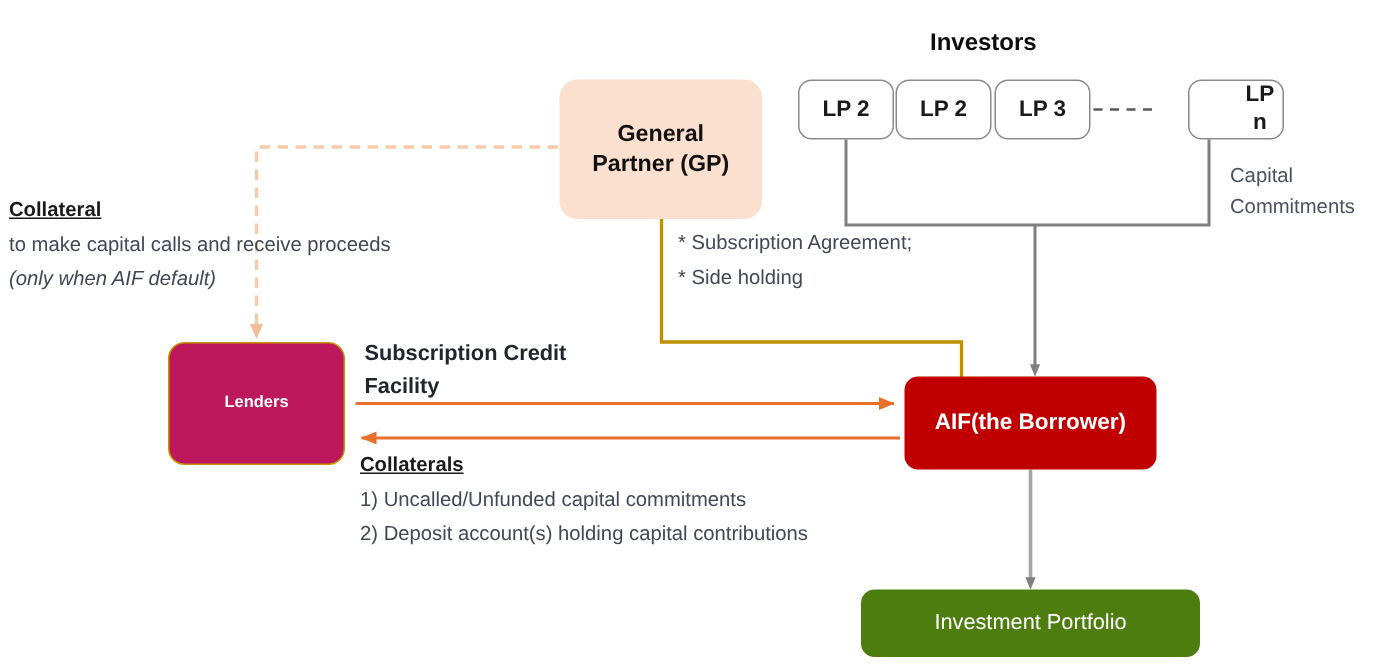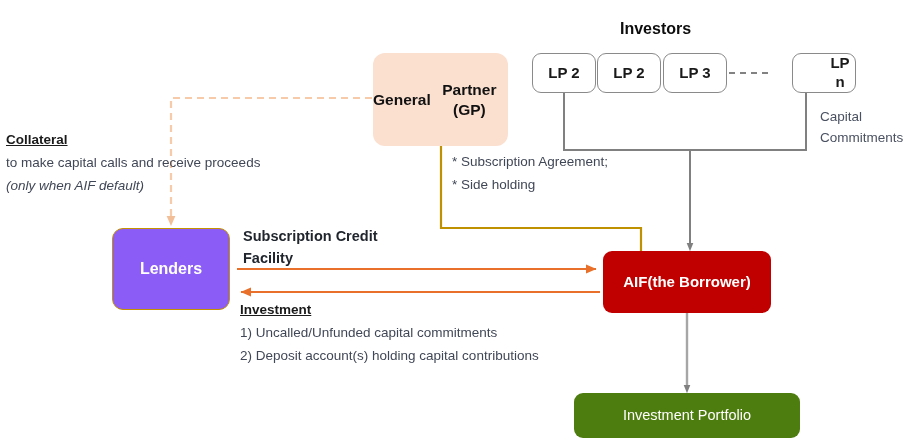--- a/index.html
+++ b/index.html
@@ -65,35 +65,35 @@
   .gp-box {
     left: 373px;
     top: 53px;
     width: 135px;
     height: 93px;
     border-radius: 12px;
     background: #fbe0d0;
     color: #111111;
     font-size: 15.5px;
     font-weight: bold;
-    flex-direction: row;
+    flex-direction: column;
   }
   .gp-box span { display: block; }
 
   
   .lenders-box {
     left: 112px;
     top: 228px;
     width: 118px;
     height: 82px;
     border-radius: 11px;
-    background: #8b5cf6;
+    background: #be185d;
     border: 1.6px solid #C69200;
     color: #ffffff;
-    font-size: 16px;
+    font-size: 11px;
     font-weight: bold;
   }
 
   
   .aif-box {
     left: 603px;
     top: 251px;
     width: 168px;
     height: 62px;
     border-radius: 9px;
@@ -230,18 +230,18 @@
     <div>* Subscription Agreement;</div>
     <div>* Side holding</div>
   </div>
 
   <div class="scf-label">
     <div>Subscription Credit</div>
     <div>Facility</div>
   </div>
 
   <div class="txt collaterals-block">
-    <div class="hd">Investment</div>
+    <div class="hd">Collaterals</div>
     <div>1) Uncalled/Unfunded capital commitments</div>
     <div>2) Deposit account(s) holding capital contributions</div>
   </div>
 
 </div>
 
 </body></html>

